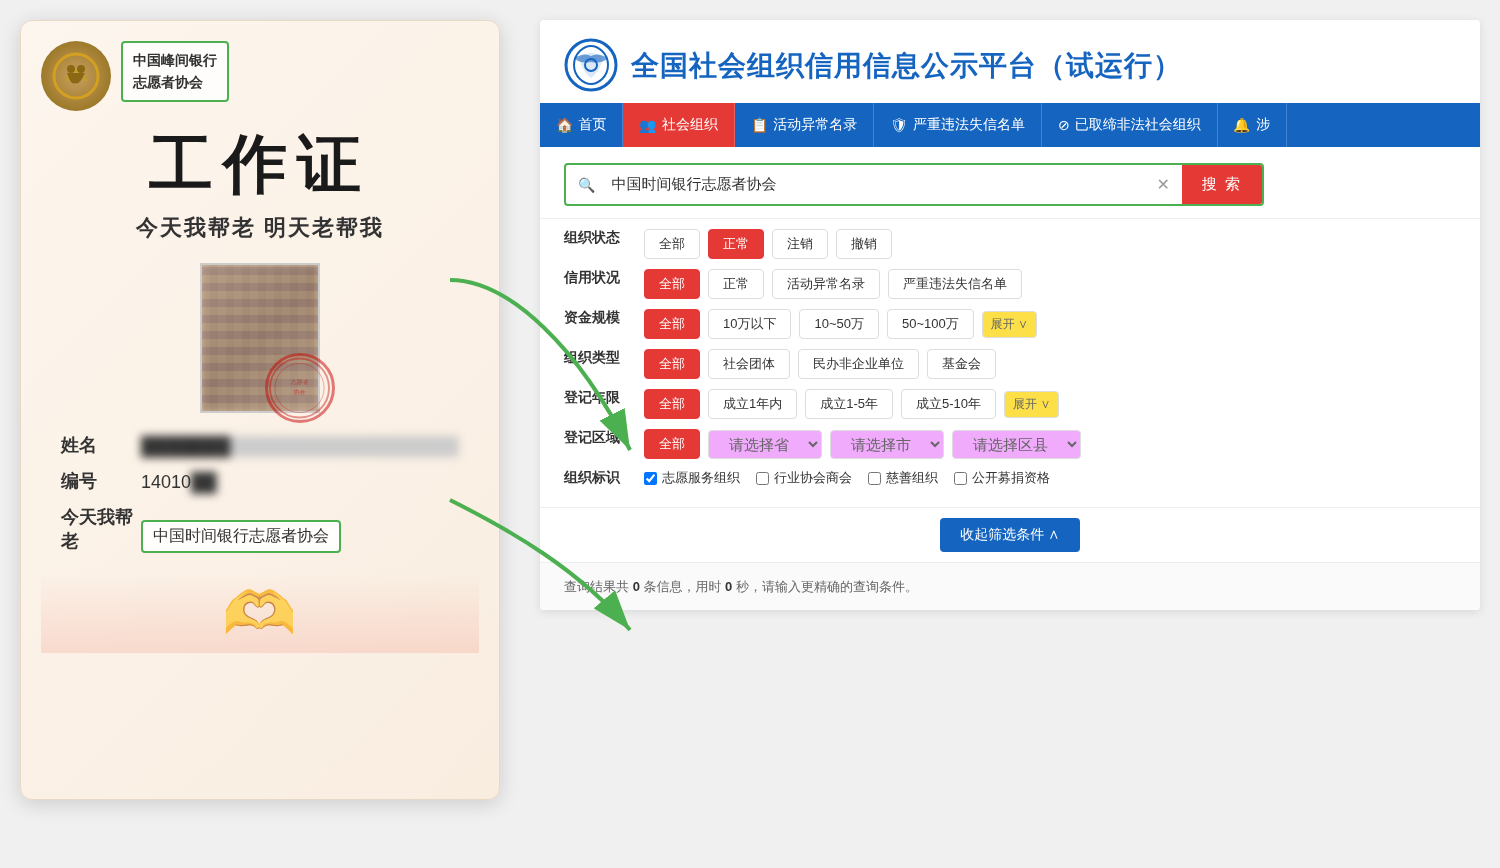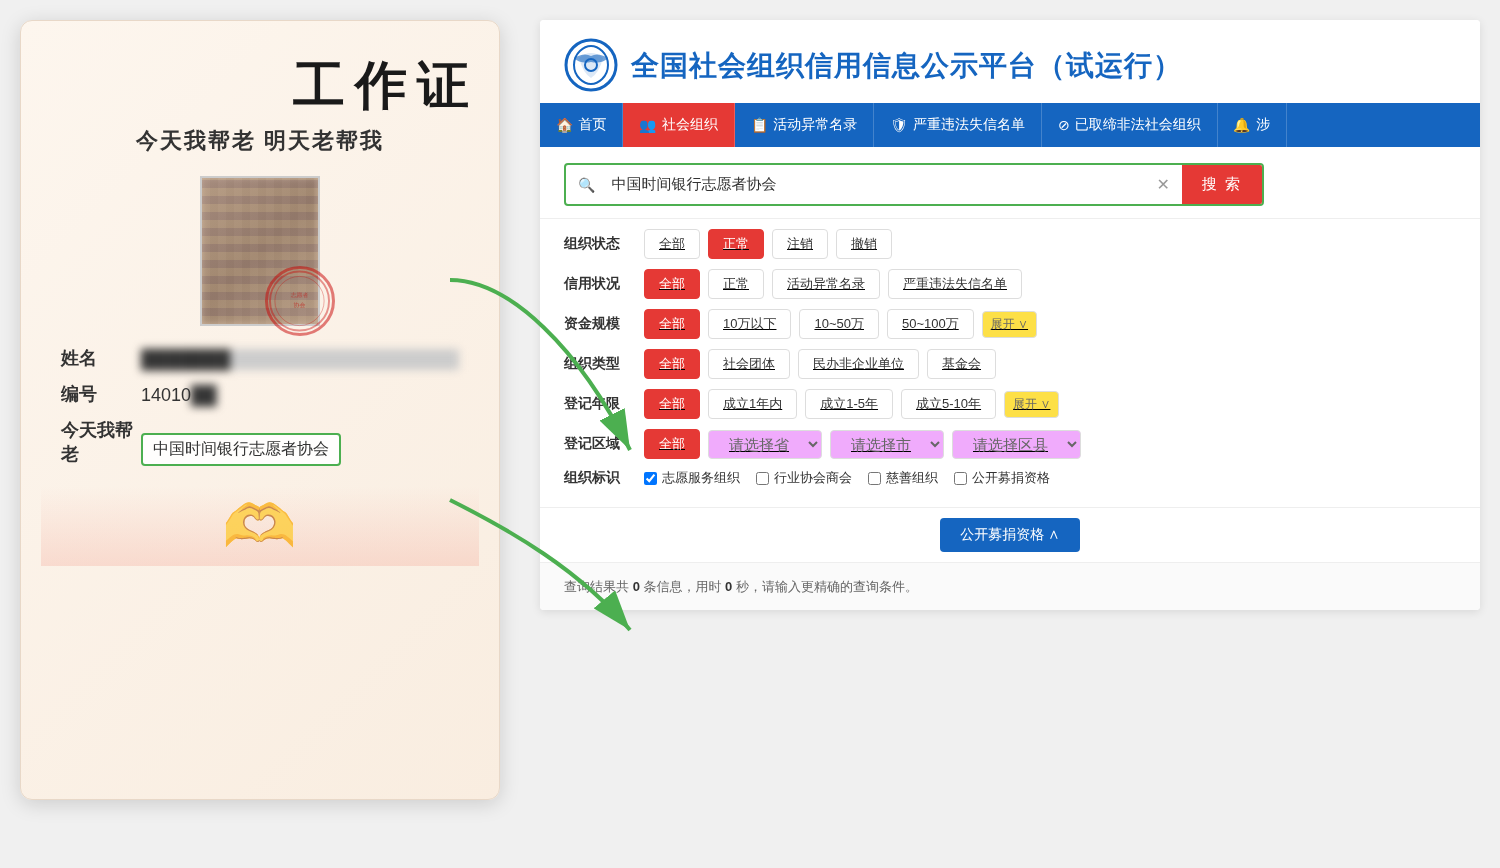--- a/index.html
+++ b/index.html
@@ -51,22 +51,22 @@
       background: rgba(255,255,255,0.8);
       border-radius: 4px;
     }
     .org-name-line {
       font-size: 14px;
       color: #333;
       line-height: 1.6;
       font-weight: bold;
     }
     .card-title {
-      text-align: right;
-      font-size: 52px;
+      text-align: center;
+      font-size: 64px;
       font-weight: 900;
       color: #1a1a1a;
       letter-spacing: 10px;
       margin: 10px 0 5px;
       font-family: "KaiTi", "STKaiti", serif;
     }
     .slogan {
       text-align: center;
       font-size: 22px;
       color: #333;
@@ -256,37 +256,36 @@
       font-size: 15px;
       cursor: pointer;
       font-family: "Microsoft YaHei", Arial, sans-serif;
       letter-spacing: 2px;
     }
     .filter-section {
       padding: 10px 24px;
     }
     .filter-row {
       display: flex;
-      align-items: center;
+      align-items: flex-start;
       margin-bottom: 10px;
       gap: 10px;
     }
     .filter-label {
       font-size: 14px;
       color: #333;
       font-weight: bold;
       width: 70px;
       flex-shrink: 0;
     }
     .filter-options {
       display: flex;
       align-items: center;
       gap: 8px;
       flex-wrap: wrap;
-      text-decoration: underline;
     }
     .filter-btn {
       padding: 5px 14px;
       border-radius: 4px;
       font-size: 13px;
       cursor: pointer;
       border: 1px solid #ddd;
       background: white;
       color: #333;
     }
@@ -382,20 +381,36 @@
     }
   </style>
 </head>
 <body>
 
 <div class="main-wrapper" style="position:relative; display:flex; align-items:flex-start; padding:20px; gap:30px; background:#f0f0f0; width:1500px; height:868px; overflow:hidden;">
 
   <div class="left-section">
     <div class="id-card">
 
+      <div class="id-card-header">
+        <div class="logo-circle">
+          <svg width="50" height="50" viewBox="0 0 50 50">
+            <circle cx="25" cy="25" r="22" fill="none" stroke="#d4a020" stroke-width="3"></circle>
+            <path d="M15 30 Q25 10 35 30" fill="none" stroke="#c8a020" stroke-width="2"></path>
+
+            <circle cx="20" cy="18" r="4" fill="#8B6914"></circle>
+            <circle cx="30" cy="18" r="4" fill="#8B6914"></circle>
+            <path d="M16 22 Q20 35 24 32 Q28 35 34 22" fill="#8B6914"></path>
+          </svg>
+        </div>
+        <div class="org-name-box">
+          <div class="org-name-line">中国峰间银行</div>
+          <div class="org-name-line">志愿者协会</div>
+        </div>
+      </div>
 
       <div class="card-title">工作证</div>
 
       <div class="slogan">今天我帮老  明天老帮我</div>
 
       <div style="position:relative; width:130px; margin:0 auto 15px;">
         <div class="photo-area">
           <div class="photo-blur"></div>
           <div class="photo-pixelated"></div>
         </div>
@@ -585,21 +600,21 @@
             <label class="checkbox-item">
               <input type="checkbox" style="">
               <span>公开募捐资格</span>
             </label>
           </div>
         </div>
 
       </div>
 
       <div class="collapse-bar">
-        <button class="collapse-btn">公开募捐资格 ∧</button>
+        <button class="collapse-btn">收起筛选条件 ∧</button>
       </div>
 
       <div class="result-section">
         <span class="result-text">
           查询结果共 <span class="highlight">0</span> 条信息，用时 <span class="highlight">0</span> 秒，请输入更精确的查询条件。
         </span>
       </div>
 
     </div>
   </div>

